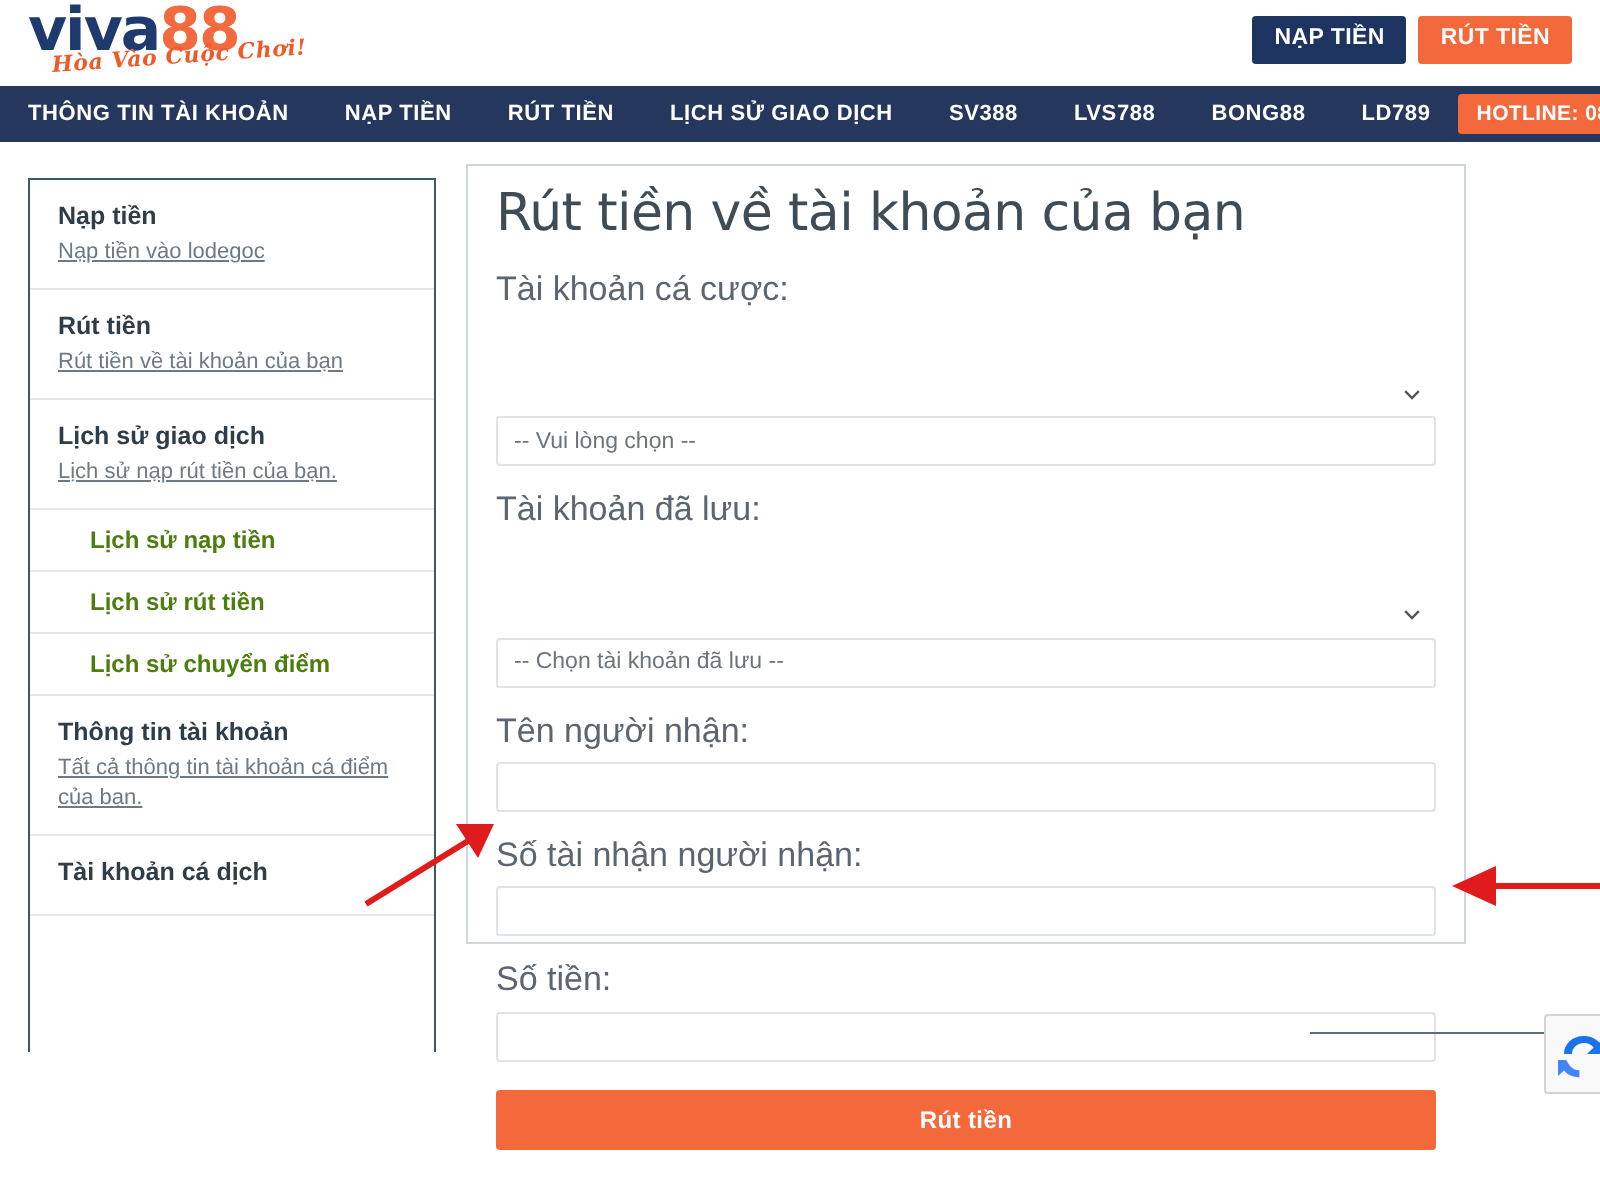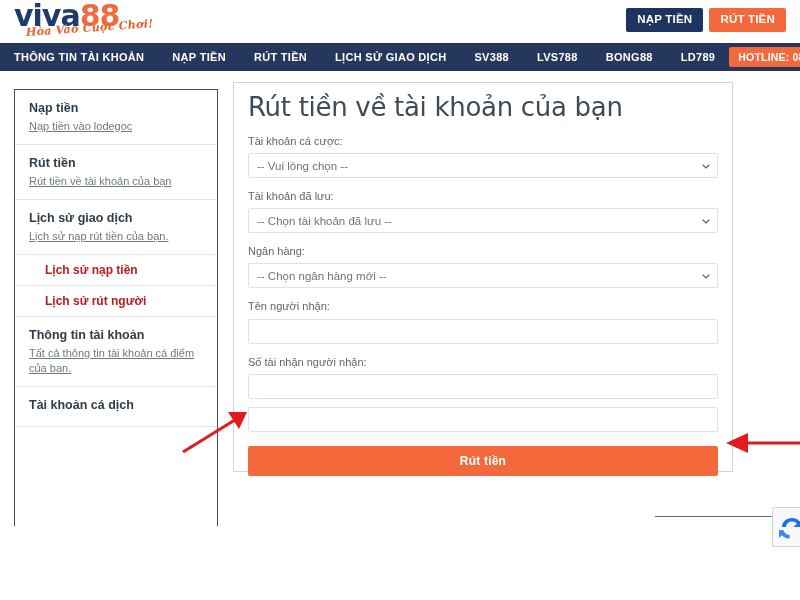--- a/index.html
+++ b/index.html
@@ -85,55 +85,56 @@
   .side-title {
     font-size: 12.5px; font-weight: 700; color: #2e3d48;
     margin: 0 0 2px 0; line-height: 1.35;
   }
   .side-desc {
     font-size: 11px; color: #6d7a83; line-height: 1.38; margin: 0; text-decoration: underline;
   }
   .side-sub {
     padding: 8px 14px 8px 30px;
     border-bottom: 1px solid #e6e6e6;
-    font-size: 12px; font-weight: 700; color: #b91c1c;
+    font-size: 12px; font-weight: 700; color: #4d7c0f;
     cursor: pointer;
   }
 
   
   .main-panel {
     position: absolute; left: 233px; top: 82px;
     width: 500px; height: 390px;
     background: #ffffff;
     border: 1px solid #cfd6d8;
     padding: 10px 14px 14px 14px;
   }
   .panel-title {
     font-family: "DejaVu Sans", sans-serif;
     font-size: 26px; font-weight: 400; color: #3f4c56;
     margin: 0 0 10px 0; line-height: 1.15; letter-spacing: -0.3px;
   }
   .field { margin-bottom: 8px; }
   .field-label {
     display: block;
-    font-size: 11px; color: #5b6670; margin-bottom: 5px; line-height: 1.2; margin-top: 12px;
+    font-size: 17px; color: #5b6670; margin-bottom: 5px; line-height: 1.2; margin-top: 12px;
   }
   .ctrl {
     width: 100%; height: 25px;
     border: 1px solid #dfe3e6; border-radius: 2px;
     background: #ffffff;
     font-size: 11.5px; color: #6b757d;
     padding: 0 8px;
     font-family: "Liberation Sans", sans-serif;
     outline: none;
   }
   .select-wrap { position: relative; }
   .select-wrap select {
     -webkit-appearance: none; -moz-appearance: none; appearance: none;
     cursor: pointer;
+    margin-top: 48px;
   }
   .chev {
     position: absolute; right: 8px; top: 50%;
     margin-top: -2px; pointer-events: none;
     width: 8px; height: 5px;
   }
   .chev svg { display: block; }
   .submit-btn {
     width: 100%; height: 30px; margin-top: 6px;
     background: #f4693c; border: none; border-radius: 2px;
@@ -201,21 +202,22 @@
       <div class="side-desc">Rút tiền về tài khoản của bạn</div>
     </div>
 
 
     <div class="side-block">
       <div class="side-title">Lịch sử giao dịch</div>
       <div class="side-desc">Lịch sử nạp rút tiền của bạn.</div>
     </div>
 
     <div class="side-sub">Lịch sử nạp tiền</div>
-    <div class="side-sub">Lịch sử rút người</div>
+    <div class="side-sub">Lịch sử rút tiền</div>
+    <div class="side-sub">Lịch sử chuyển điểm</div>
 
     <div class="side-block">
       <div class="side-title">Thông tin tài khoản</div>
       <div class="side-desc">Tất cả thông tin tài khoản cá điểm của bạn.</div>
     </div>
 
     <div class="side-block">
       <div class="side-title">Tài khoản cá dịch</div>
 
     </div>
@@ -249,48 +251,36 @@
         </select>
         <span class="chev">
           <svg width="8" height="5" viewBox="0 0 8 5">
               <path d="M0.6 0.6 L4 4 L7.4 0.6" stroke="#555" stroke-width="1.2" fill="none"></path>
             </svg>
         </span>
       </div>
     </div>
 
     
-    <div class="field">
-      <label class="field-label">Ngân hàng:</label>
-      <div class="select-wrap">
-        <select class="ctrl">
-          <option>-- Chọn ngân hàng mới --</option>
-        </select>
-        <span class="chev">
-          <svg width="8" height="5" viewBox="0 0 8 5">
-              <path d="M0.6 0.6 L4 4 L7.4 0.6" stroke="#555" stroke-width="1.2" fill="none"></path>
-            </svg>
-        </span>
-      </div>
-    </div>
 
     
     <div class="field">
       <label class="field-label">Tên người nhận:</label>
       <input class="ctrl" type="text" value="" style="">
     </div>
 
     
     <div class="field">
       <label class="field-label">Số tài nhận người nhận:</label>
       <input class="ctrl" type="text" value="" style="">
     </div>
 
     
     <div class="field">
+      <label class="field-label">Số tiền:</label>
       <input class="ctrl" type="text" value="" style="">
     </div>
 
     <button class="submit-btn">Rút tiền</button>
   </div>
 
   <div class="footer-rule"></div>
 
   <div class="recaptcha">
     <svg width="30" height="28" viewBox="0 0 30 28">

